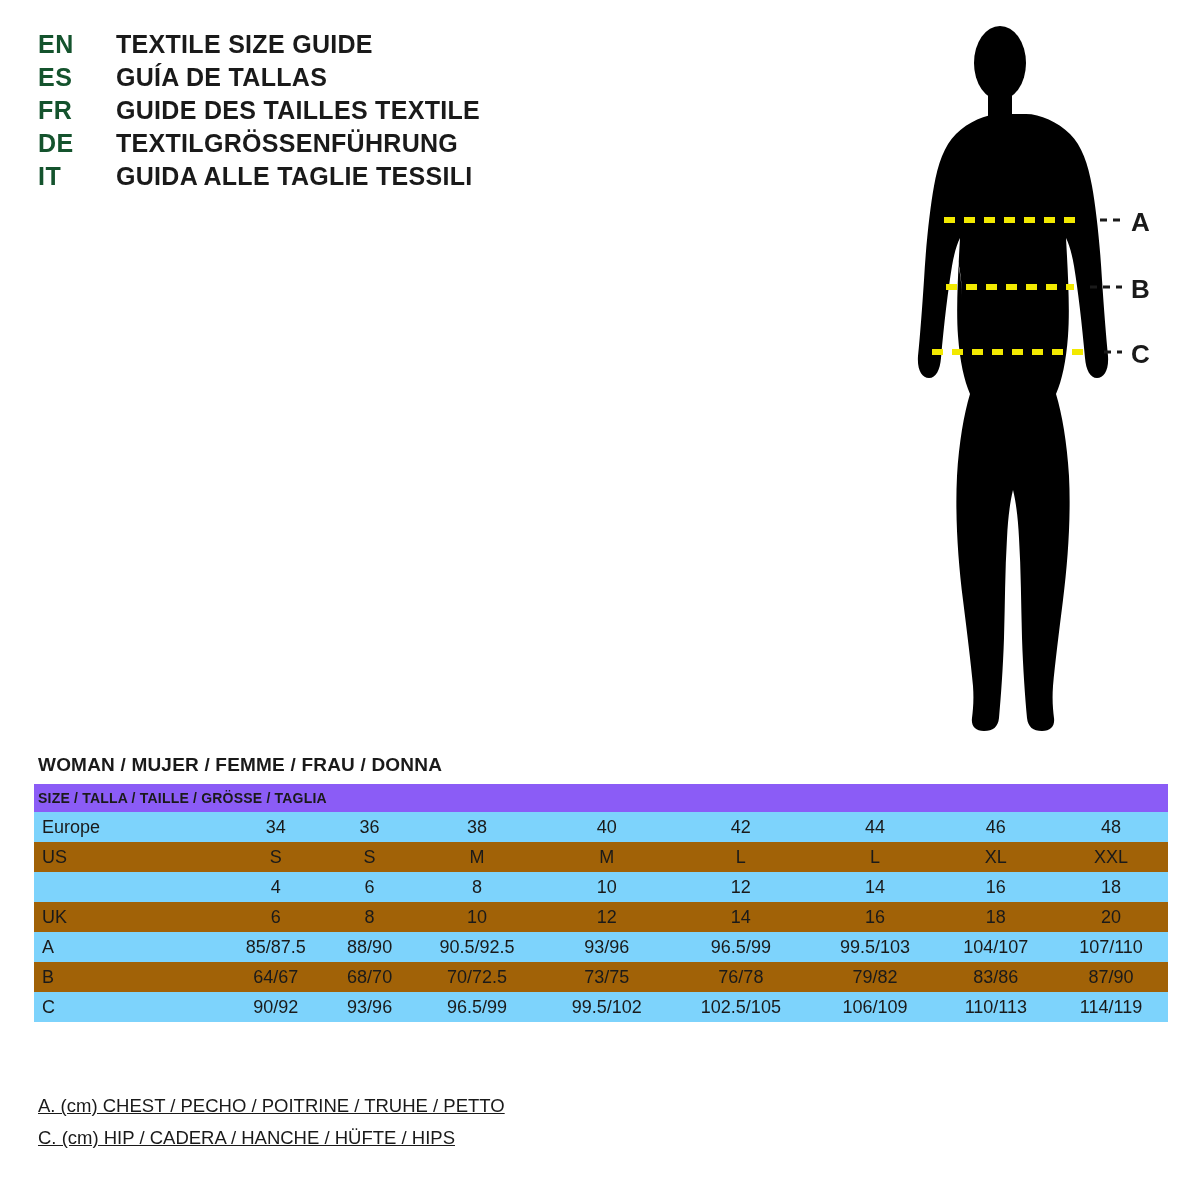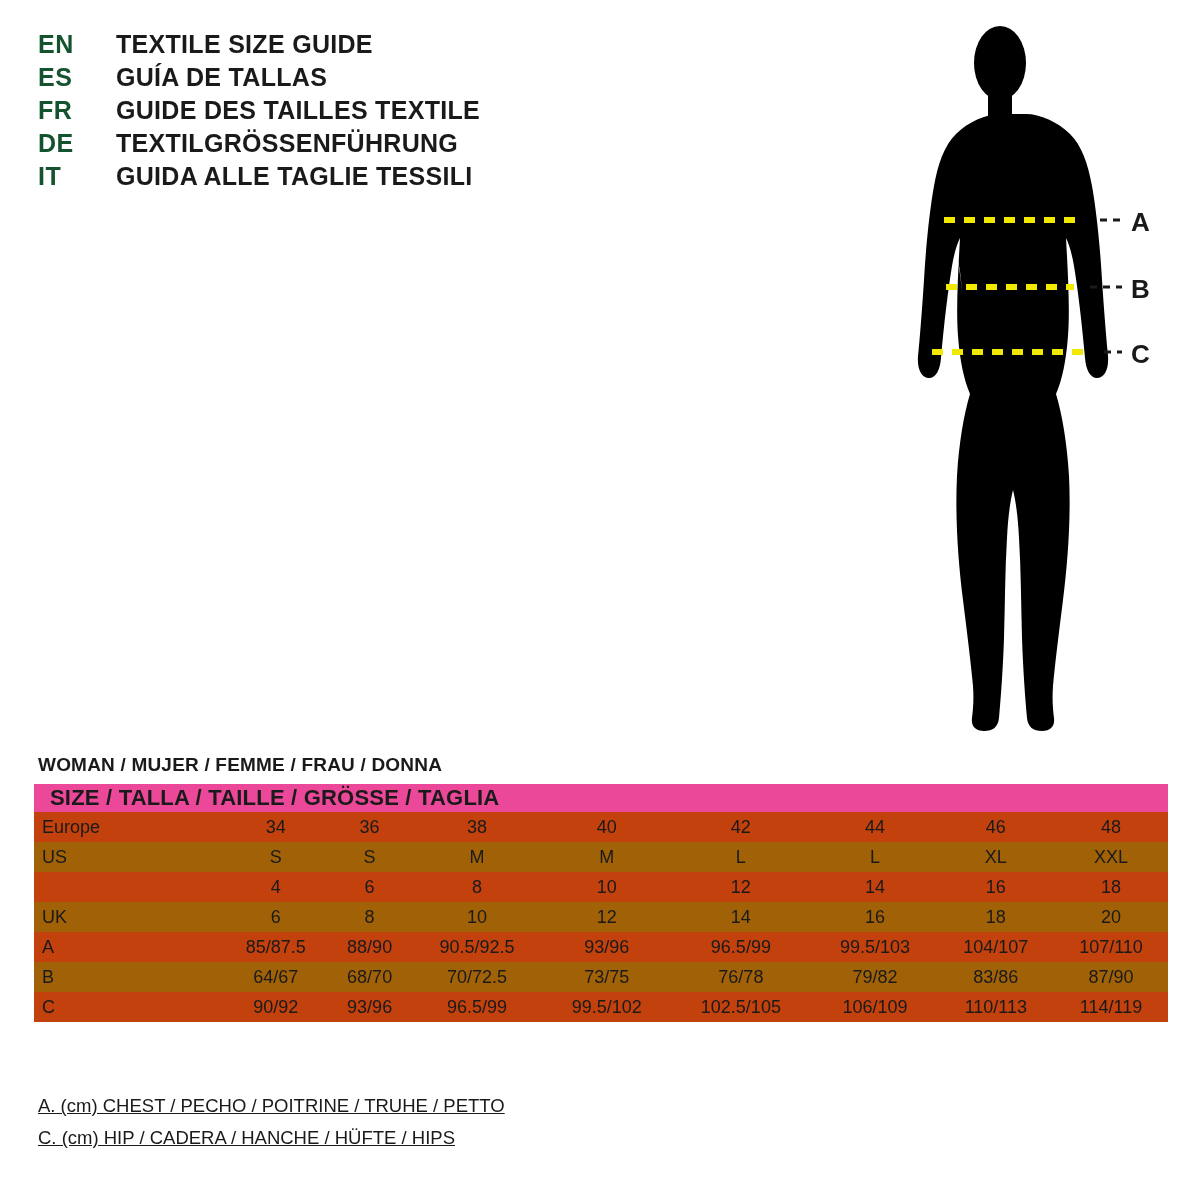--- a/index.html
+++ b/index.html
@@ -89,35 +89,35 @@
   }
   .size-table th,
   .size-table td {
     padding: 0;
     height: 30px;
     font-weight: normal;
     text-align: center;
     vertical-align: middle;
   }
   .size-table tr.header-row th {
-    background: #ec4899;
+    background: #8b5cf6;
     text-align: left;
     font-weight: bold;
-    font-size: 22px;
-    padding-left: 16px;
+    font-size: 14px;
+    padding-left: 4px;
     height: 28px;
     letter-spacing: 0.2px;
   }
   .size-table td.rowlabel {
     text-align: left;
     padding-left: 8px;
     width: 180px;
   }
   .size-table tr.shade td {
-    background: #c2410c;
+    background: #7dd3fc;
   }
   .size-table tr.plain td {
     background: #a16207;
   }
 
   
   .footnotes {
     position: absolute;
     top: 1090px;
     left: 38px;

